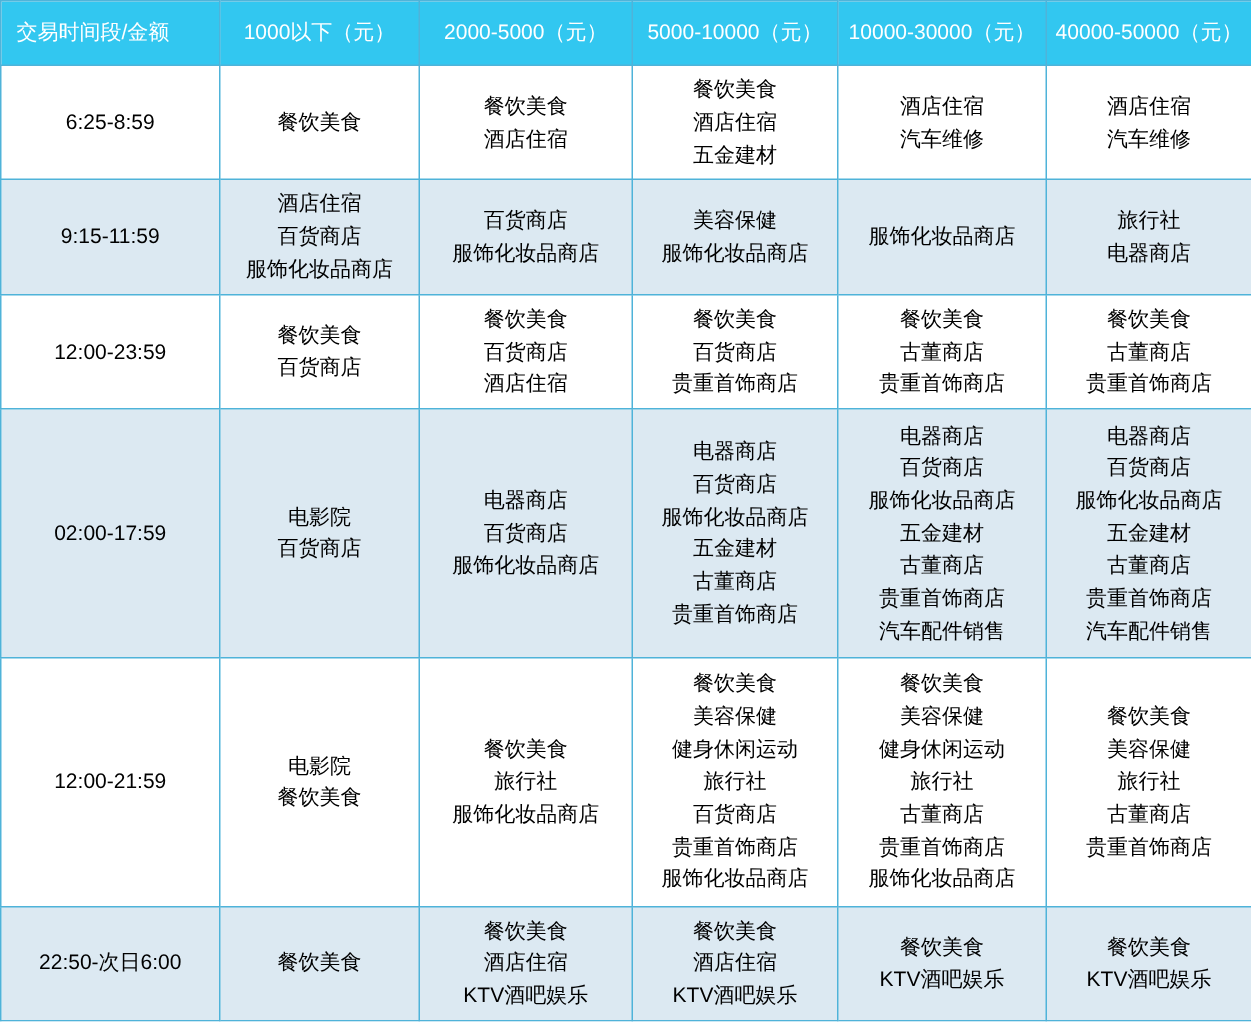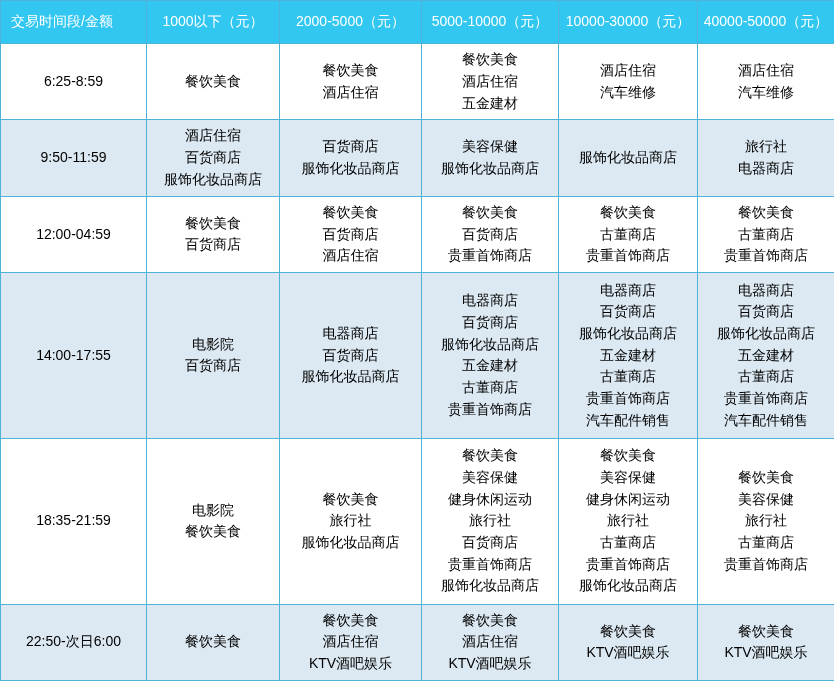--- a/index.html
+++ b/index.html
@@ -115,21 +115,21 @@
           </span>
         </td>
         <td>
           <span class="lines">
             <span>酒店住宿</span>
             <span>汽车维修</span>
           </span>
         </td>
       </tr>
       <tr class="row-even">
-        <td class="time-cell">9:50-11:59</td>
+        <td class="time-cell">9:15-11:59</td>
         <td>
           <span class="lines">
             <span>酒店住宿</span>
             <span>百货商店</span>
             <span>服饰化妆品商店</span>
           </span>
         </td>
         <td>
           <span class="lines">
             <span>百货商店</span>
@@ -148,21 +148,21 @@
           </span>
         </td>
         <td>
           <span class="lines">
             <span>旅行社</span>
             <span>电器商店</span>
           </span>
         </td>
       </tr>
       <tr class="row-odd">
-        <td class="time-cell">12:00-04:59</td>
+        <td class="time-cell">12:00-23:59</td>
         <td>
           <span class="lines">
             <span>餐饮美食</span>
             <span>百货商店</span>
           </span>
         </td>
         <td>
           <span class="lines">
             <span>餐饮美食</span>
             <span>百货商店</span>
@@ -185,21 +185,21 @@
         </td>
         <td>
           <span class="lines">
             <span>餐饮美食</span>
             <span>古董商店</span>
             <span>贵重首饰商店</span>
           </span>
         </td>
       </tr>
       <tr class="row-even">
-        <td class="time-cell">14:00-17:55</td>
+        <td class="time-cell">02:00-17:59</td>
         <td>
           <span class="lines">
             <span>电影院</span>
             <span>百货商店</span>
           </span>
         </td>
         <td>
           <span class="lines">
             <span>电器商店</span>
             <span>百货商店</span>
@@ -233,21 +233,21 @@
             <span>百货商店</span>
             <span>服饰化妆品商店</span>
             <span>五金建材</span>
             <span>古董商店</span>
             <span>贵重首饰商店</span>
             <span>汽车配件销售</span>
           </span>
         </td>
       </tr>
       <tr class="row-odd">
-        <td class="time-cell">18:35-21:59</td>
+        <td class="time-cell">12:00-21:59</td>
         <td>
           <span class="lines">
             <span>电影院</span>
             <span>餐饮美食</span>
           </span>
         </td>
         <td>
           <span class="lines">
             <span>餐饮美食</span>
             <span>旅行社</span>

